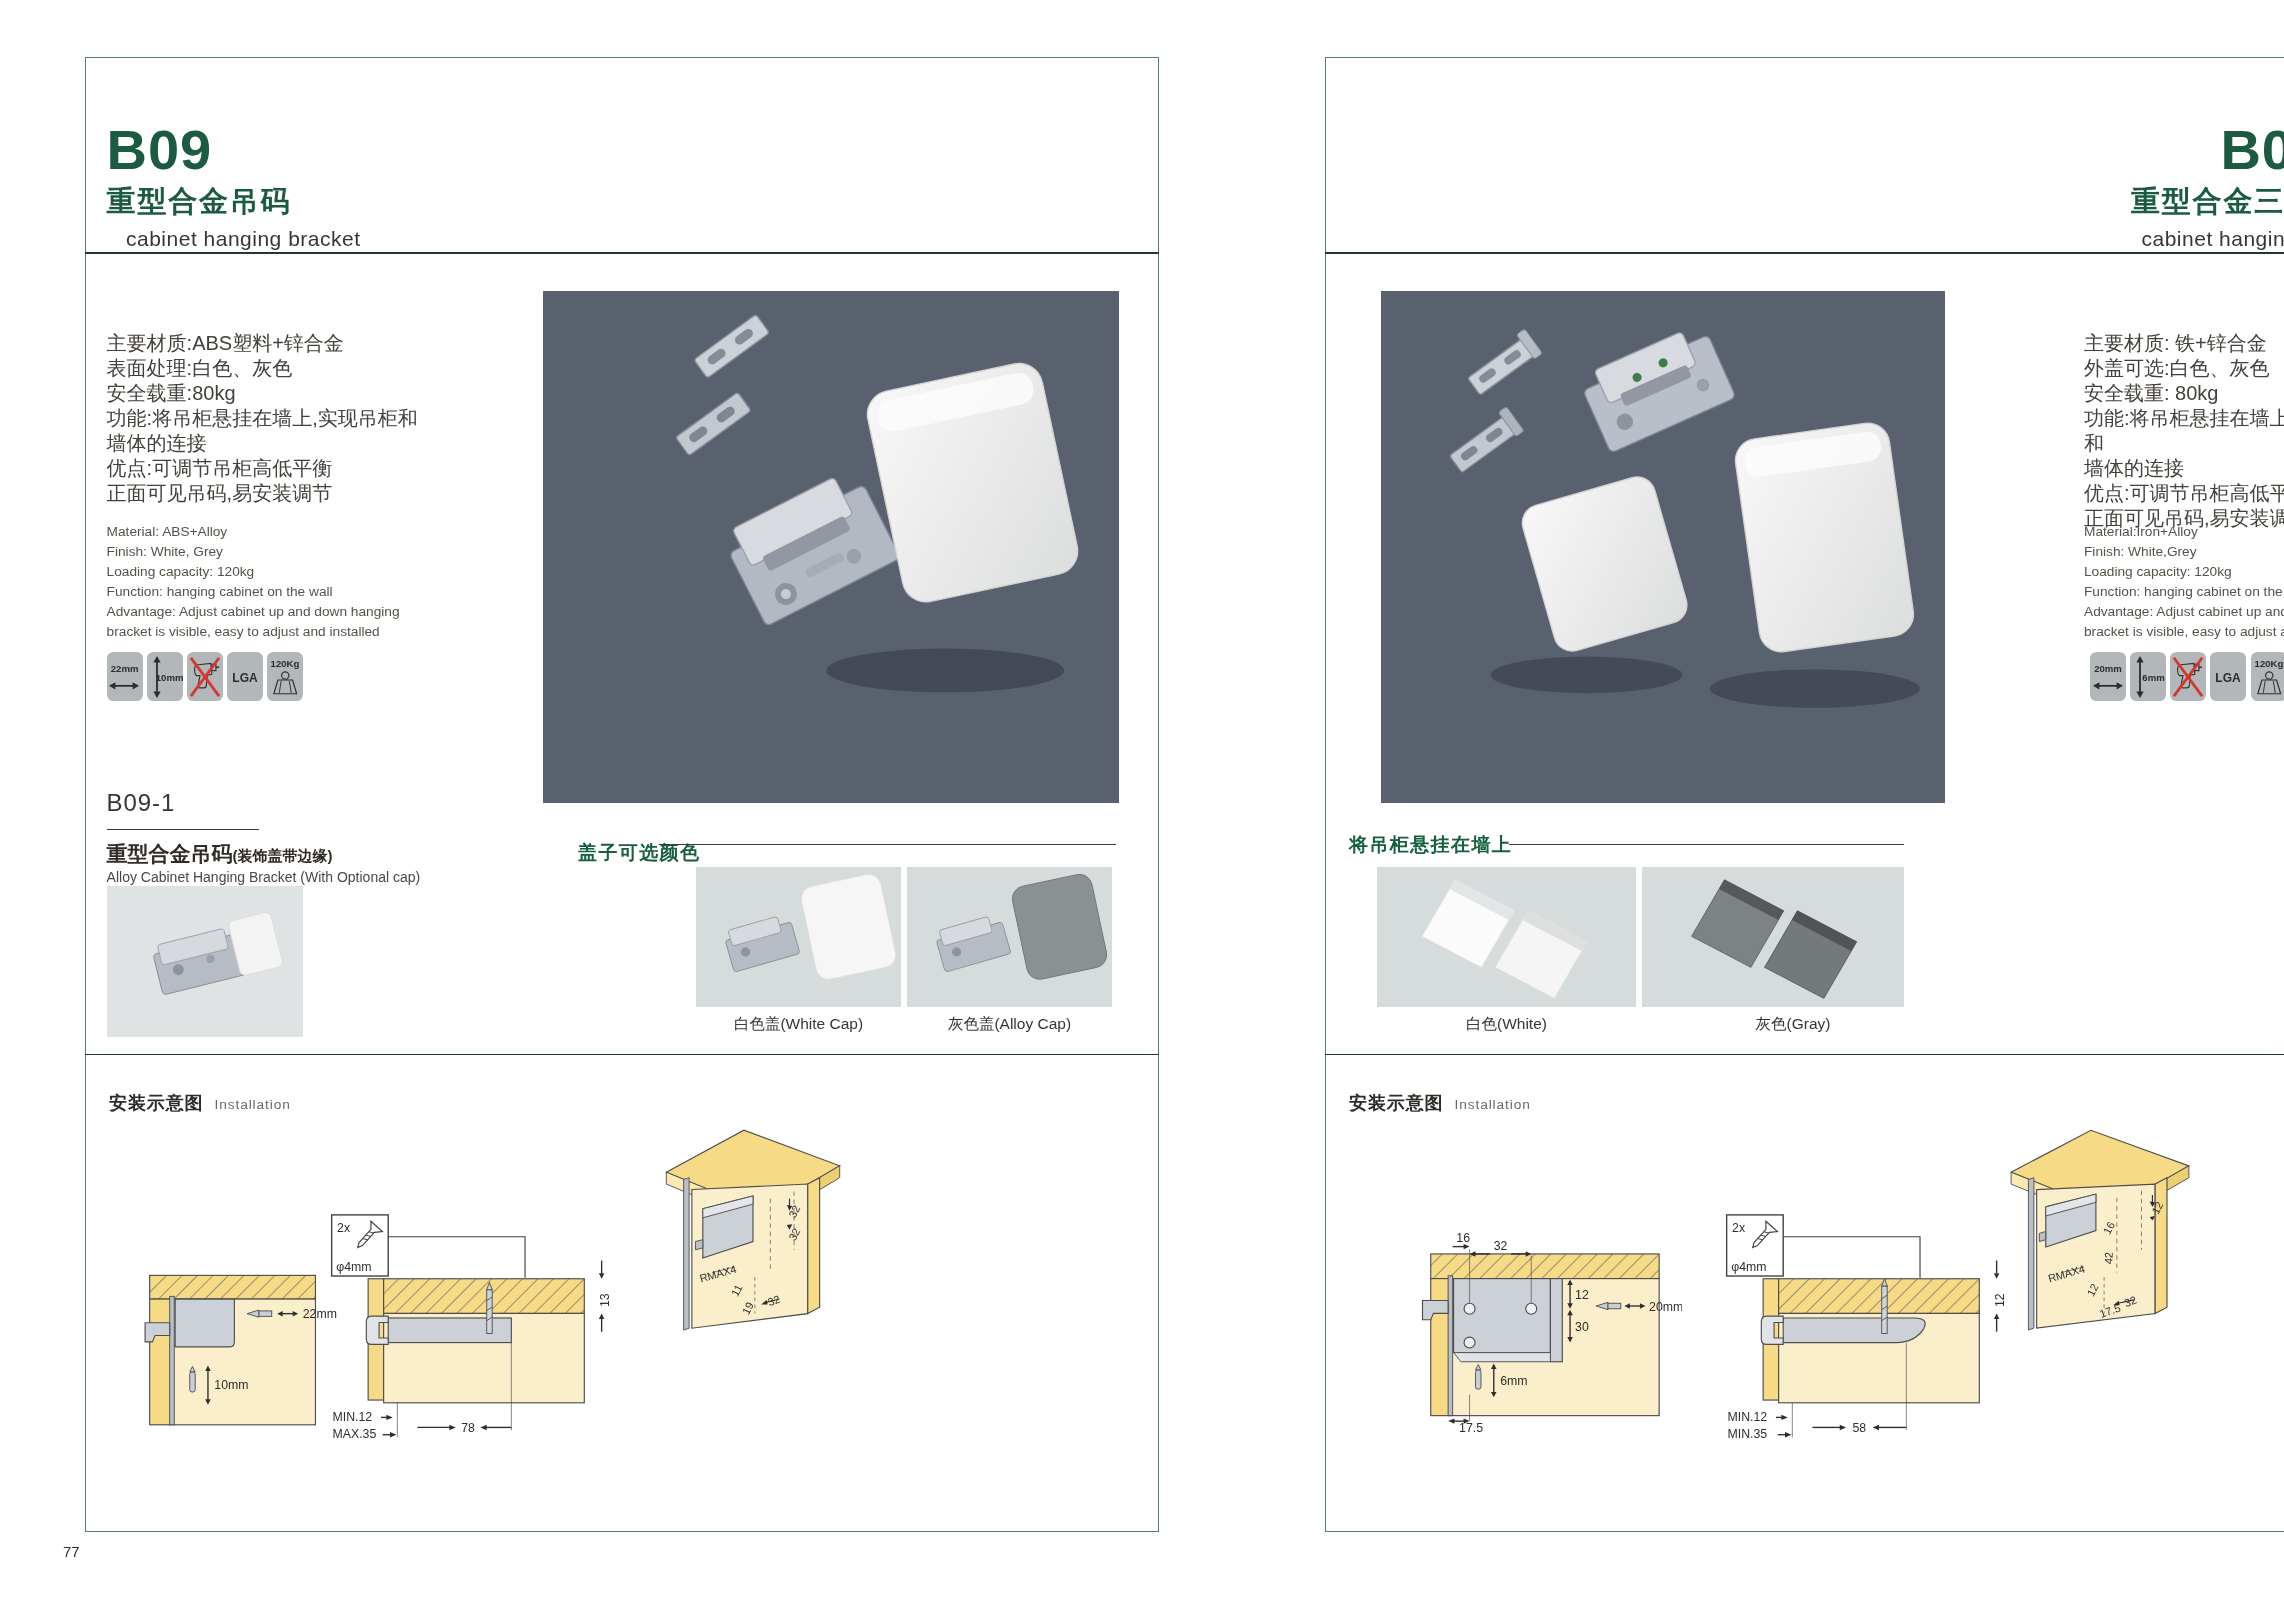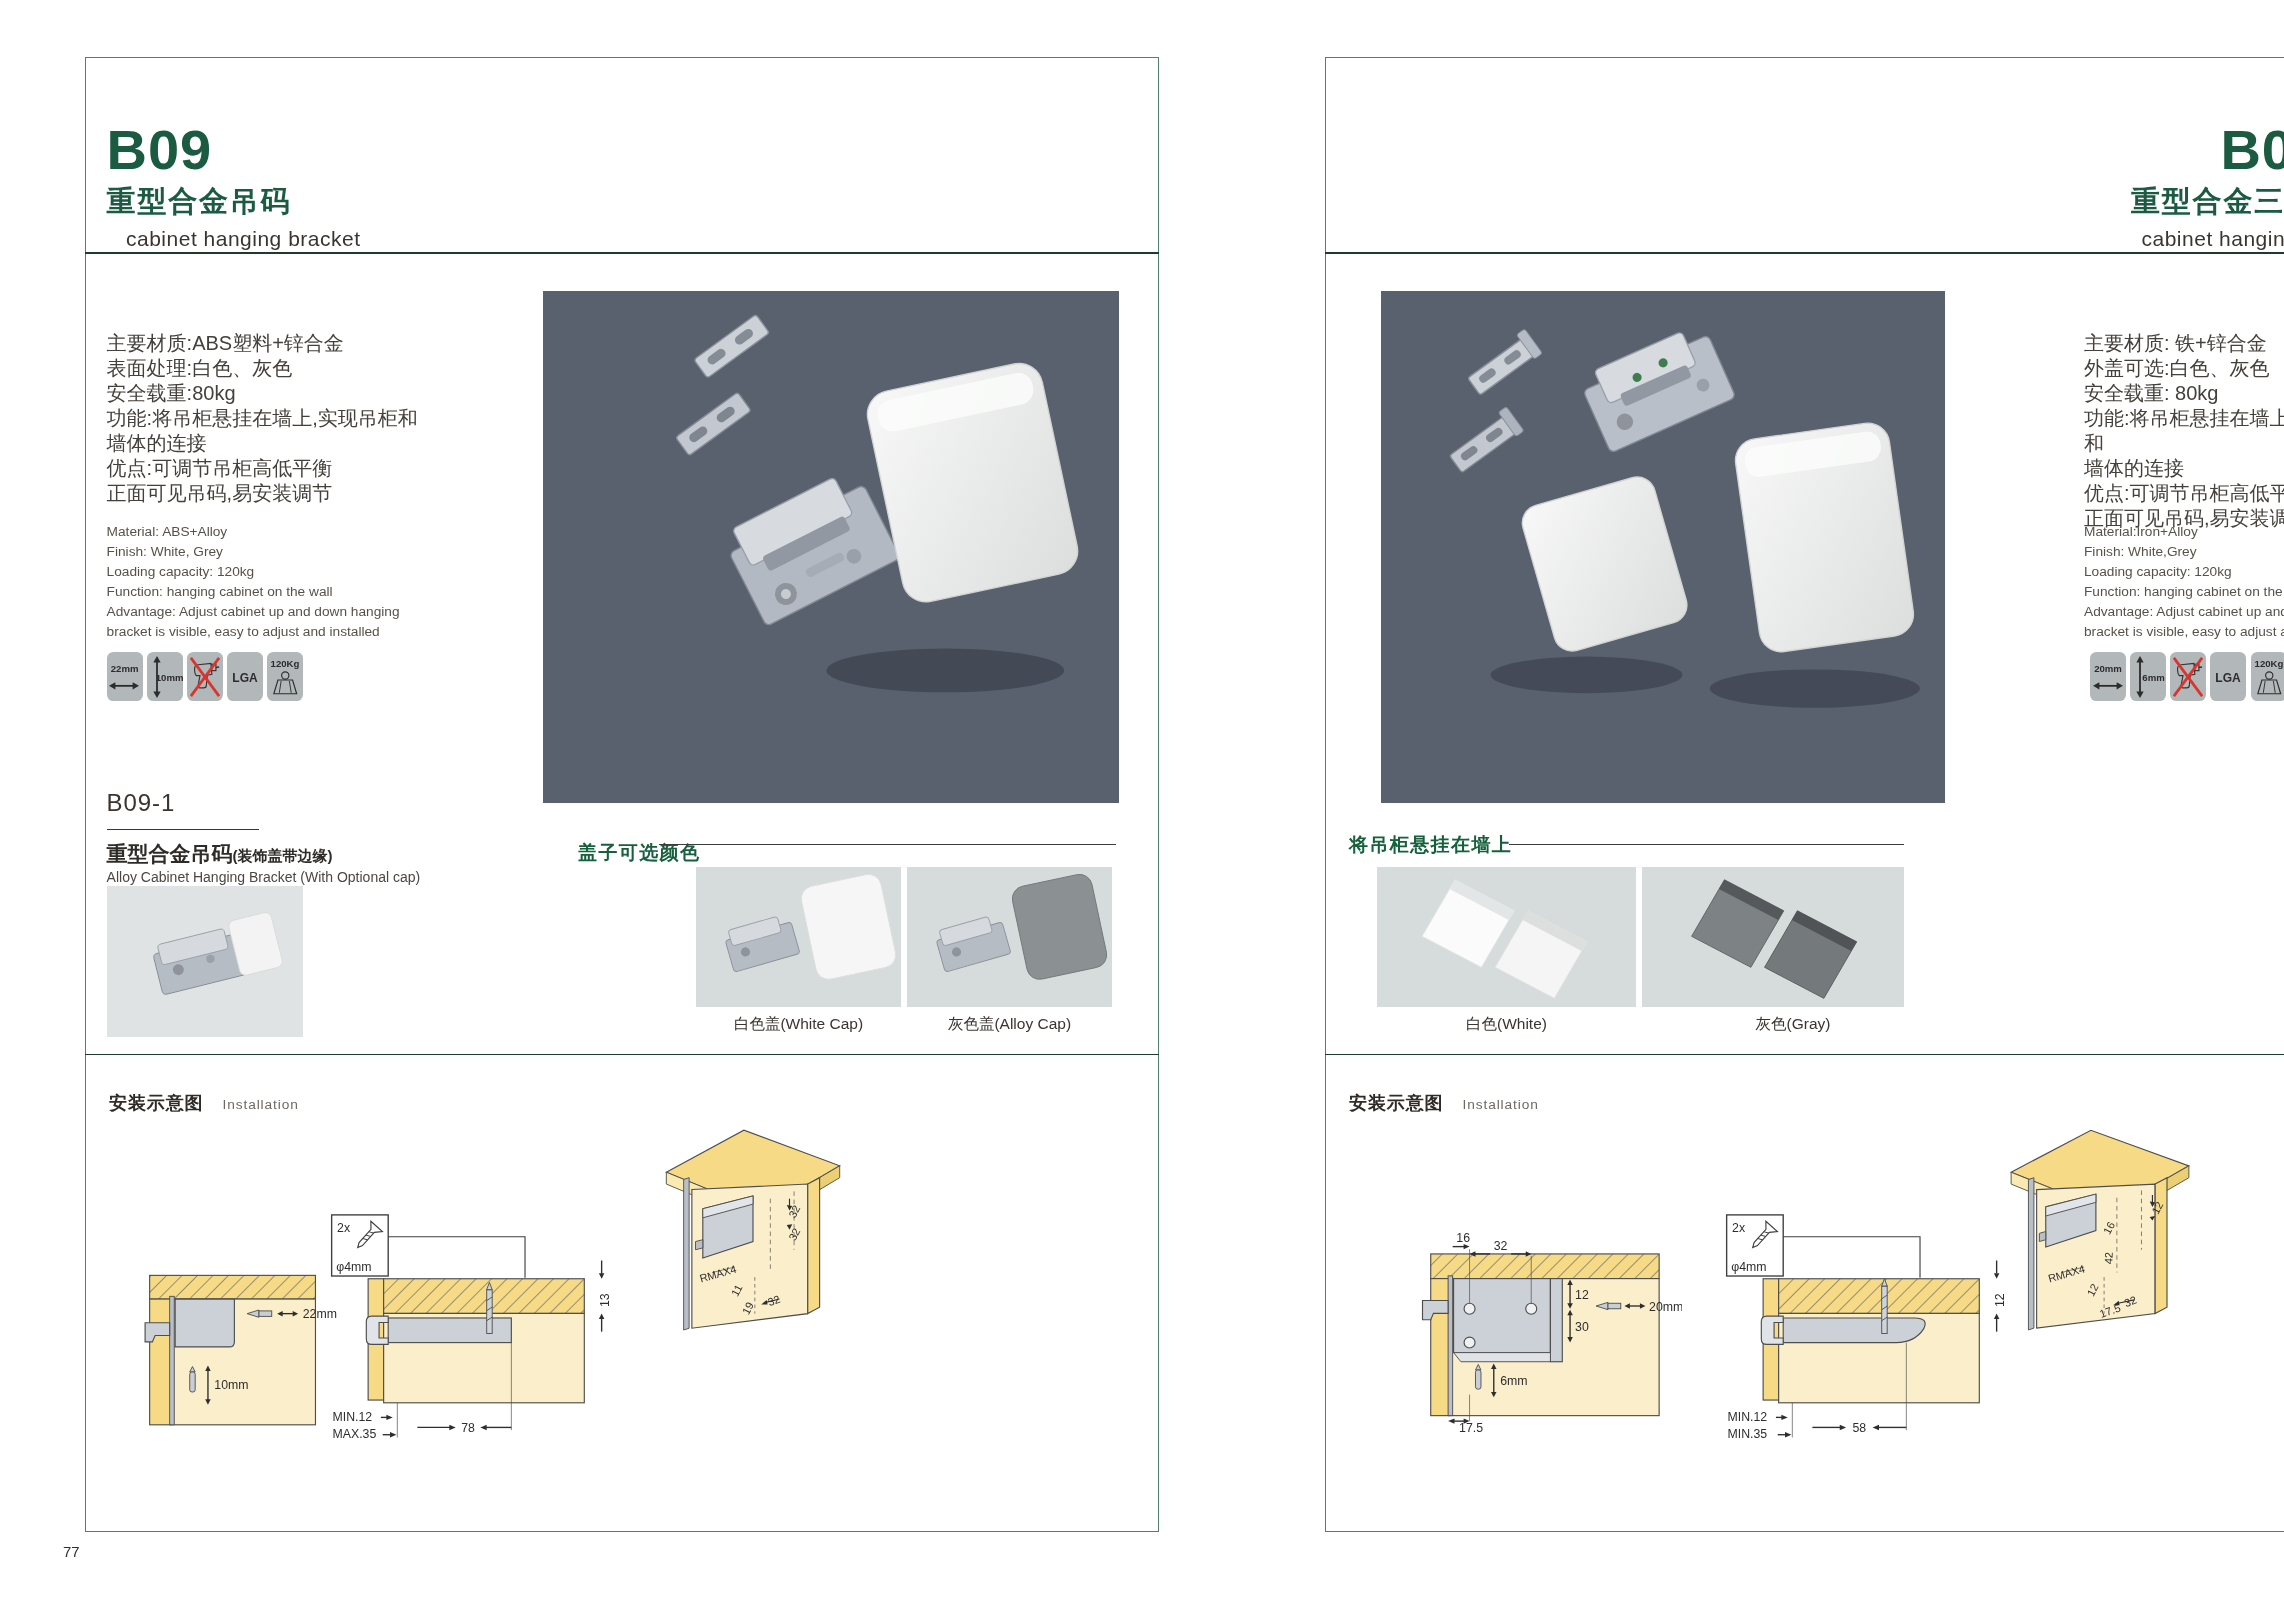--- a/index.html
+++ b/index.html
@@ -23,21 +23,21 @@
   .subzh .note{font-size:15px;font-weight:700;}
   .suben{font-size:14px;color:#4c4740;}
   .photo-dark{position:absolute;background:#59616f;}
   .photo-lite{position:absolute;background:#dfe3e3;}
   .thumb{position:absolute;background:#d6dcdb;}
   .sec-title{font-size:19px;font-weight:700;color:#17603e;letter-spacing:1.4px;}
   .sec-rule{position:absolute;border-top:1.4px solid #3c3c3c;}
   .cap-label{position:absolute;font-size:15.5px;color:#3a3530;text-align:center;}
   .inst-sep{position:absolute;left:-0.9px;right:-0.9px;border-top:1.8px solid #1d3c30;}
   .inst-zh{font-size:18px;font-weight:700;color:#2f2b27;letter-spacing:0.9px;}
-  .inst-en{font-size:13.7px;color:#6e6962;margin-left:19px;font-weight:400;}
+  .inst-en{font-size:13.7px;color:#6e6962;margin-left:11px;font-weight:400;}
   .pagenum{position:absolute;font-size:15px;color:#352f2b;text-align:right;}
   svg text{font-family:"Liberation Sans","DejaVu Sans",sans-serif;fill:#2e2e2e;}
   .dim{font-size:27px;}
   .dimS{font-size:24px;}
 </style>
 </head>
 <body>
 
 <div class="sheet">
 

